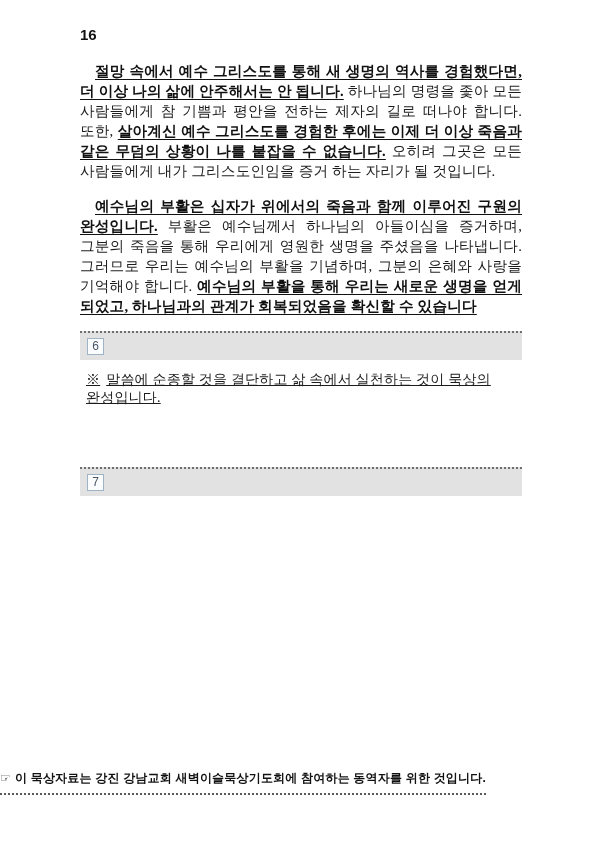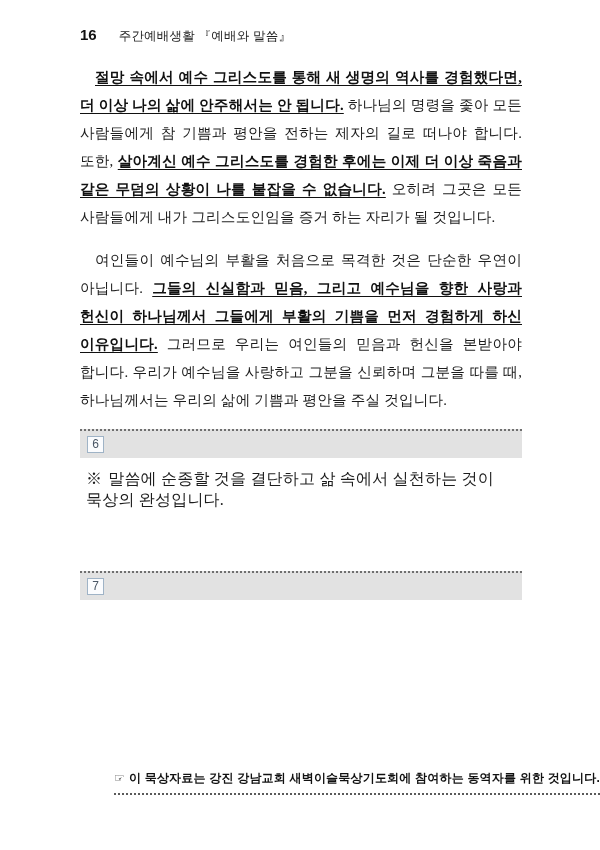--- a/index.html
+++ b/index.html
@@ -8,30 +8,30 @@
     width:600px;height:850px;
     box-sizing:border-box;
     padding:26px 78px 0 80px;
     background:#ffffff;
     color:#1c1c1c;
     font-family:"Liberation Serif","DejaVu Serif",serif;
     overflow:hidden;
   }
   
   .runhead{
-    display:flex;align-items:baseline;gap:22px;
+    display:flex;align-items:baseline;gap:0;
     font-family:"Liberation Sans","DejaVu Sans",sans-serif;
     margin-bottom:18px;
   }
   .runhead .pgnum{font-size:15px;font-weight:bold;color:#111;}
   .runhead .pgtitle{font-size:12.5px;color:#222;letter-spacing:.2px;}
   
   .para{
     font-size:14.6px;
-    line-height:28px;
+    line-height:20px;
     text-align:justify;
     text-indent:15px;
     margin:0 0 15px 0;
     word-break:keep-all;
     letter-spacing:.2px;
   }
   .para span{word-break:keep-all;}
   .em{
     font-weight:bold;
     text-decoration:underline;
@@ -59,59 +59,58 @@
     text-align:center;
     font-family:"Liberation Sans","DejaVu Sans",sans-serif;
   }
   .sectitle{
     font-size:14.5px;font-weight:bold;color:#111;
     white-space:pre-wrap;
     letter-spacing:.2px;
   }
   .note{
     margin:11px 0 0 6px;
-    font-size:16px;
+    font-size:14px;
     color:#1c1c1c;
     letter-spacing:.2px;
     word-break:keep-all;
+    text-decoration:underline;
   }
   .note .mark{margin-right:6px;}
   .gap-large{height:46px;}
   
   .footer{
     position:absolute;
     left:0;right:0;
     top:768px;
-    text-align:right;
-    padding-left:32px;
+    text-align:left;
   }
   .footer-inner{
     display:inline-block;
     font-family:"Liberation Sans","DejaVu Sans",sans-serif;
     font-size:12px;font-weight:bold;color:#111;
     padding-bottom:6px;
     border-bottom:2px dotted #5a5a5a;
     letter-spacing:.2px;
   }
   .footer-inner .hand{margin-right:4px;font-weight:normal;}
 </style>
 </head>
 <body>
 
 <div class="page">
 
   <div class="runhead">
     <span class="pgnum">16</span>
-    <span class="pgtitle">주간예배생활 『예배와 말씀』</span>
   </div>
 
   <div class="para"><span class="em">절망 속에서 예수 그리스도를 통해 새 생명의 역사를 경험했다면, 더 이상 나의 삶에 안주해서는 안 됩니다.</span><span> 하나님의 명령을 좇아 모든 사람들에게 참 기쁨과 평안을 전하는 제자의 길로 떠나야 합니다. 또한, </span><span class="em">살아계신 예수 그리스도를 경험한 후에는 이제 더 이상 죽음과 같은 무덤의 상황이 나를 붙잡을 수 없습니다.</span><span> 오히려 그곳은 모든 사람들에게 내가 그리스도인임을 증거 하는 자리가 될 것입니다.</span></div>
 
+  <div class="para"><span class="em">예수님의 부활은 십자가 위에서의 죽음과 함께 이루어진 구원의 완성입니다.</span><span> 부활은 예수님께서 하나님의 아들이심을 증거하며, 그분의 죽음을 통해 우리에게 영원한 생명을 주셨음을 나타냅니다. 그러므로 우리는 예수님의 부활을 기념하며, 그분의 은혜와 사랑을 기억해야 합니다. </span><span class="em">예수님의 부활을 통해 우리는 새로운 생명을 얻게 되었고, 하나님과의 관계가 회복되었음을 확신할 수 있습니다</span></div>
 
-  <div class="para"><span>여인들이 예수님의 부활을 처음으로 목격한 것은 단순한 우연이 아닙니다. </span><span class="em">그들의 신실함과 믿음, 그리고 예수님을 향한 사랑과 헌신이 하나님께서 그들에게 부활의 기쁨을 먼저 경험하게 하신 이유입니다.</span><span> 그러므로 우리는 여인들의 믿음과 헌신을 본받아야 합니다. 우리가 예수님을 사랑하고 그분을 신뢰하며 그분을 따를 때, 하나님께서는 우리의 삶에 기쁨과 평안을 주실 것입니다.</span></div>
 
 
   <div class="section">
     <div class="secbar">
       <span class="numbox">6</span>
     </div>
     <div class="note">
       <span class="mark">※</span><span>말씀에 순종할 것을 결단하고 삶 속에서 실천하는 것이 묵상의 완성입니다.</span>
     </div>
   </div>

